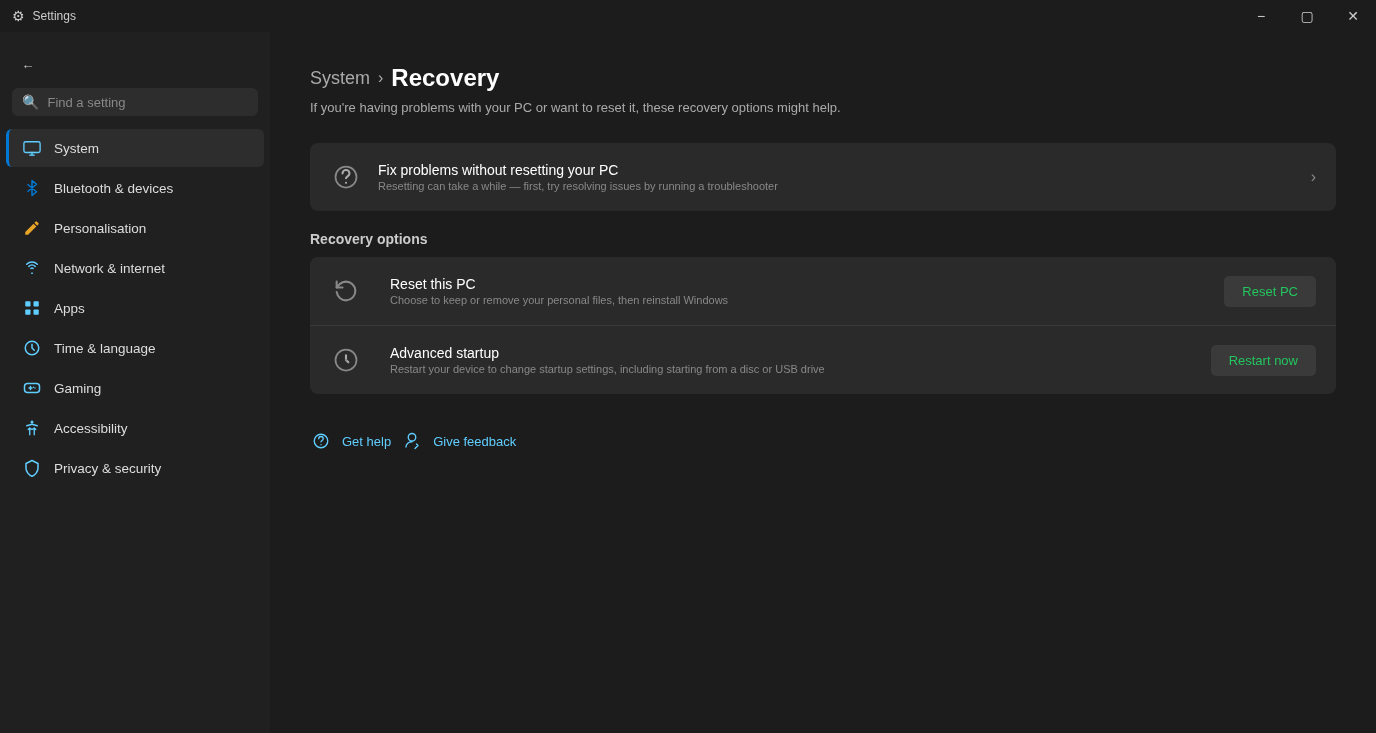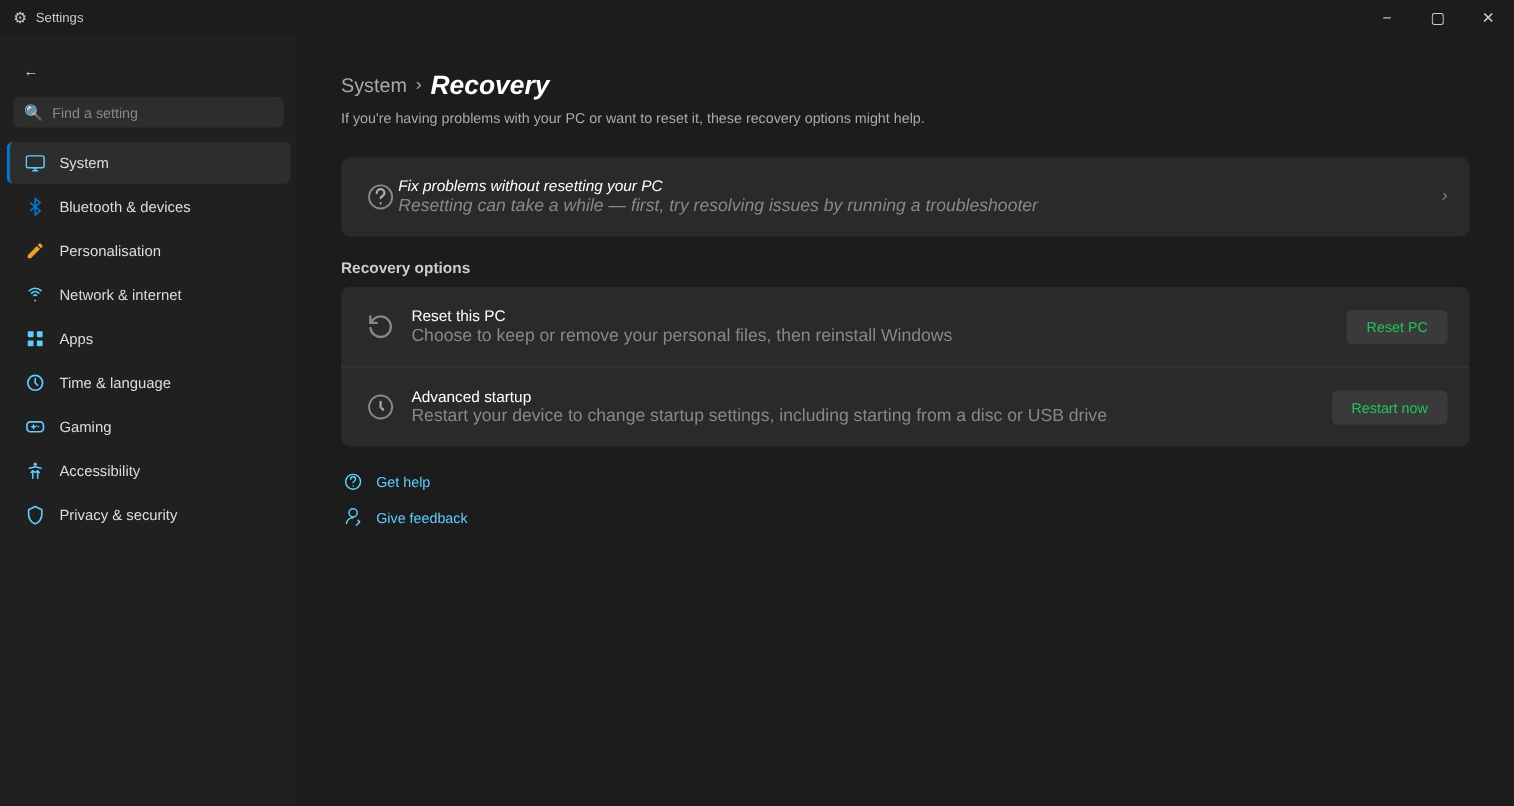--- a/index.html
+++ b/index.html
@@ -123,57 +123,56 @@
     .breadcrumb-system {
       font-size: 18px;
       color: #aaa;
       cursor: pointer;
     }
     .breadcrumb-separator { color: #aaa; font-size: 16px; }
     .breadcrumb-current {
       font-size: 24px;
       font-weight: 600;
       color: #ffffff;
-      font-style: italic;
     }
     .page-subtitle {
       font-size: 13px;
       color: #aaa;
       margin-bottom: 28px;
     }
     
     .card {
       background: #2a2a2a;
       border-radius: 8px;
       padding: 0;
       margin-bottom: 12px;
     }
     .card-row {
       display: flex;
       align-items: center;
       padding: 18px 20px;
-      cursor: pointer;
-      font-style: italic;
+      gap: 16px;
+      cursor: pointer;
     }
     .card-icon {
       width: 32px;
       height: 32px;
       display: flex;
       align-items: center;
       justify-content: center;
       flex-shrink: 0;
     }
     .card-text { flex: 1; }
     .card-title {
       font-size: 14px;
       color: #fff;
       font-weight: 500;
     }
     .card-desc {
-      font-size: 16px;
+      font-size: 11px;
       color: #888;
       margin-top: 2px;
     }
     .card-chevron {
       color: #888;
       font-size: 16px;
     }
     .section-title {
       font-size: 14px;
       color: #ccc;
@@ -182,41 +181,41 @@
     }
     .options-card {
       background: #2a2a2a;
       border-radius: 8px;
       overflow: hidden;
     }
     .option-row {
       display: flex;
       align-items: center;
       padding: 18px 20px;
-      gap: 12px;
+      gap: 28px;
     }
     .option-row:first-child {
       border-bottom: 1px solid #3a3a3a;
     }
     .option-btn {
       background: #3a3a3a;
       border: none;
       color: #22c55e;
       padding: 8px 18px;
       border-radius: 5px;
       font-size: 13px;
       cursor: pointer;
       white-space: nowrap;
       margin-left: 48px;
     }
     
     .link-section {
-      margin-top: 21px;
-      display: flex;
-      flex-direction: column;
+      margin-top: 36px;
+      display: flex;
+      flex-direction: row;
       gap: 10px;
     }
     .link-item {
       display: flex;
       align-items: center;
       gap: 10px;
       cursor: pointer;
     }
     .link-icon {
       width: 22px;

